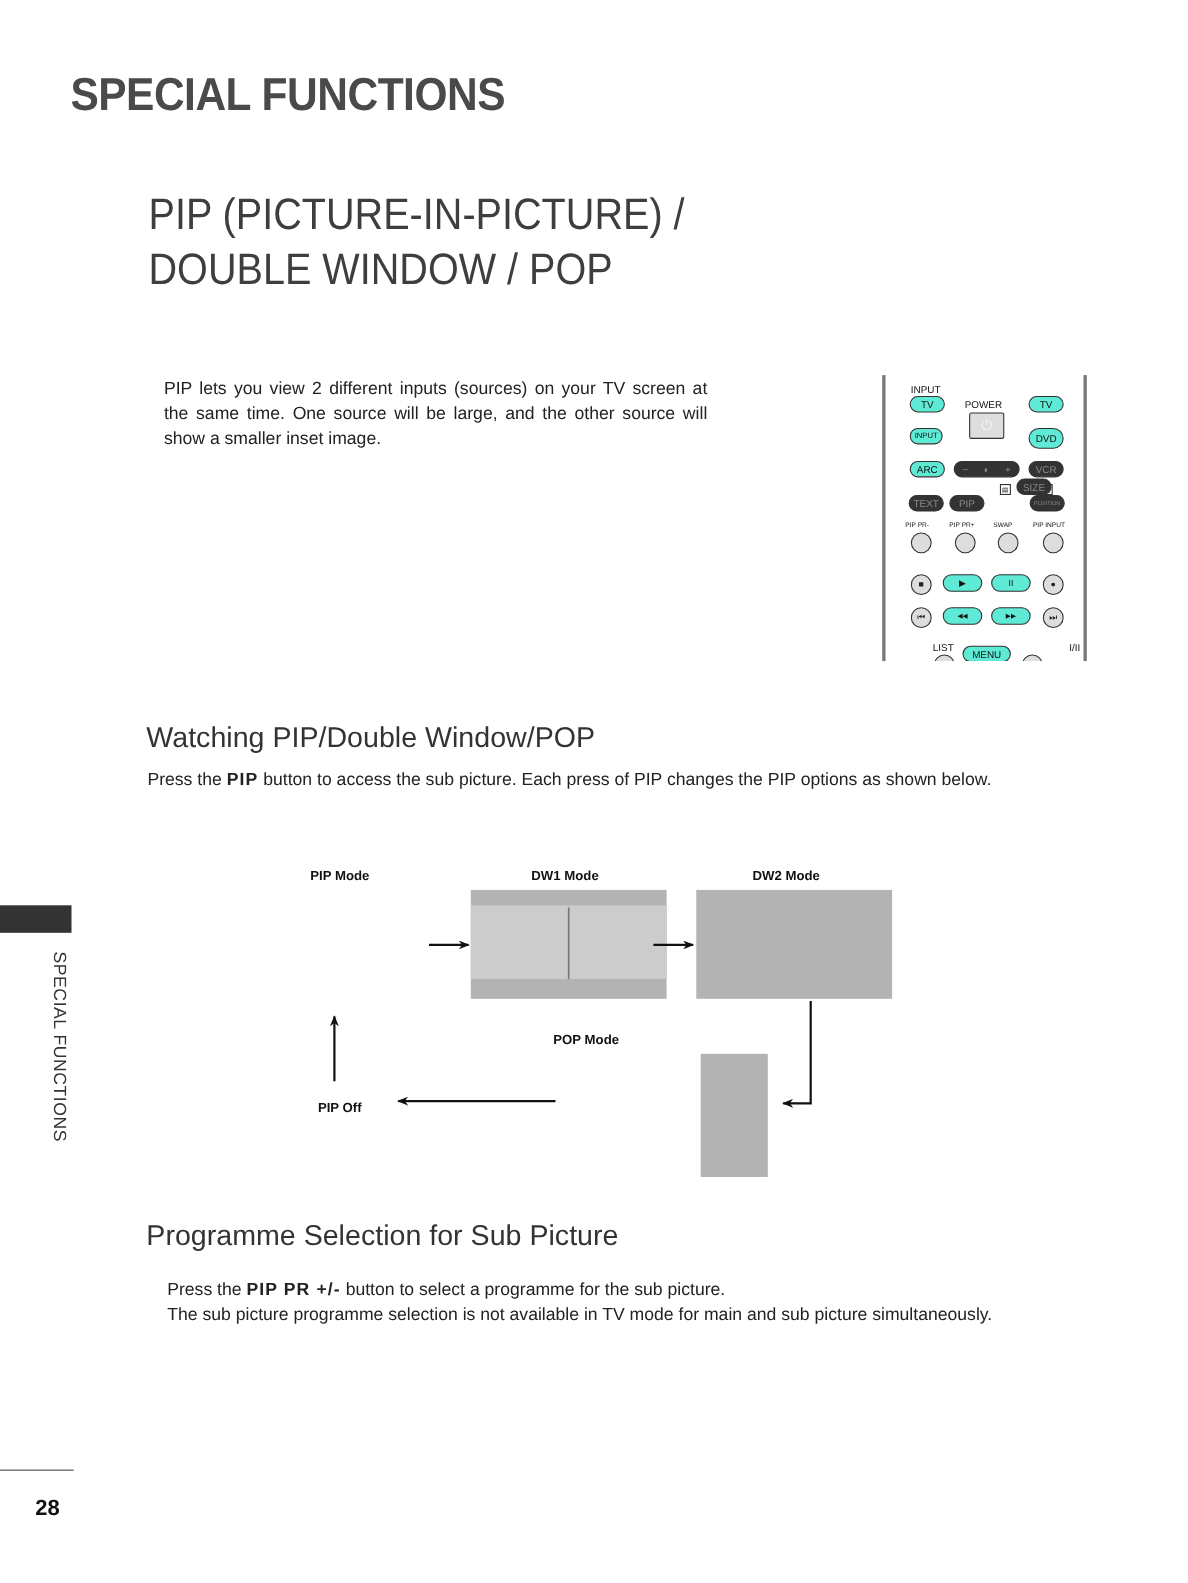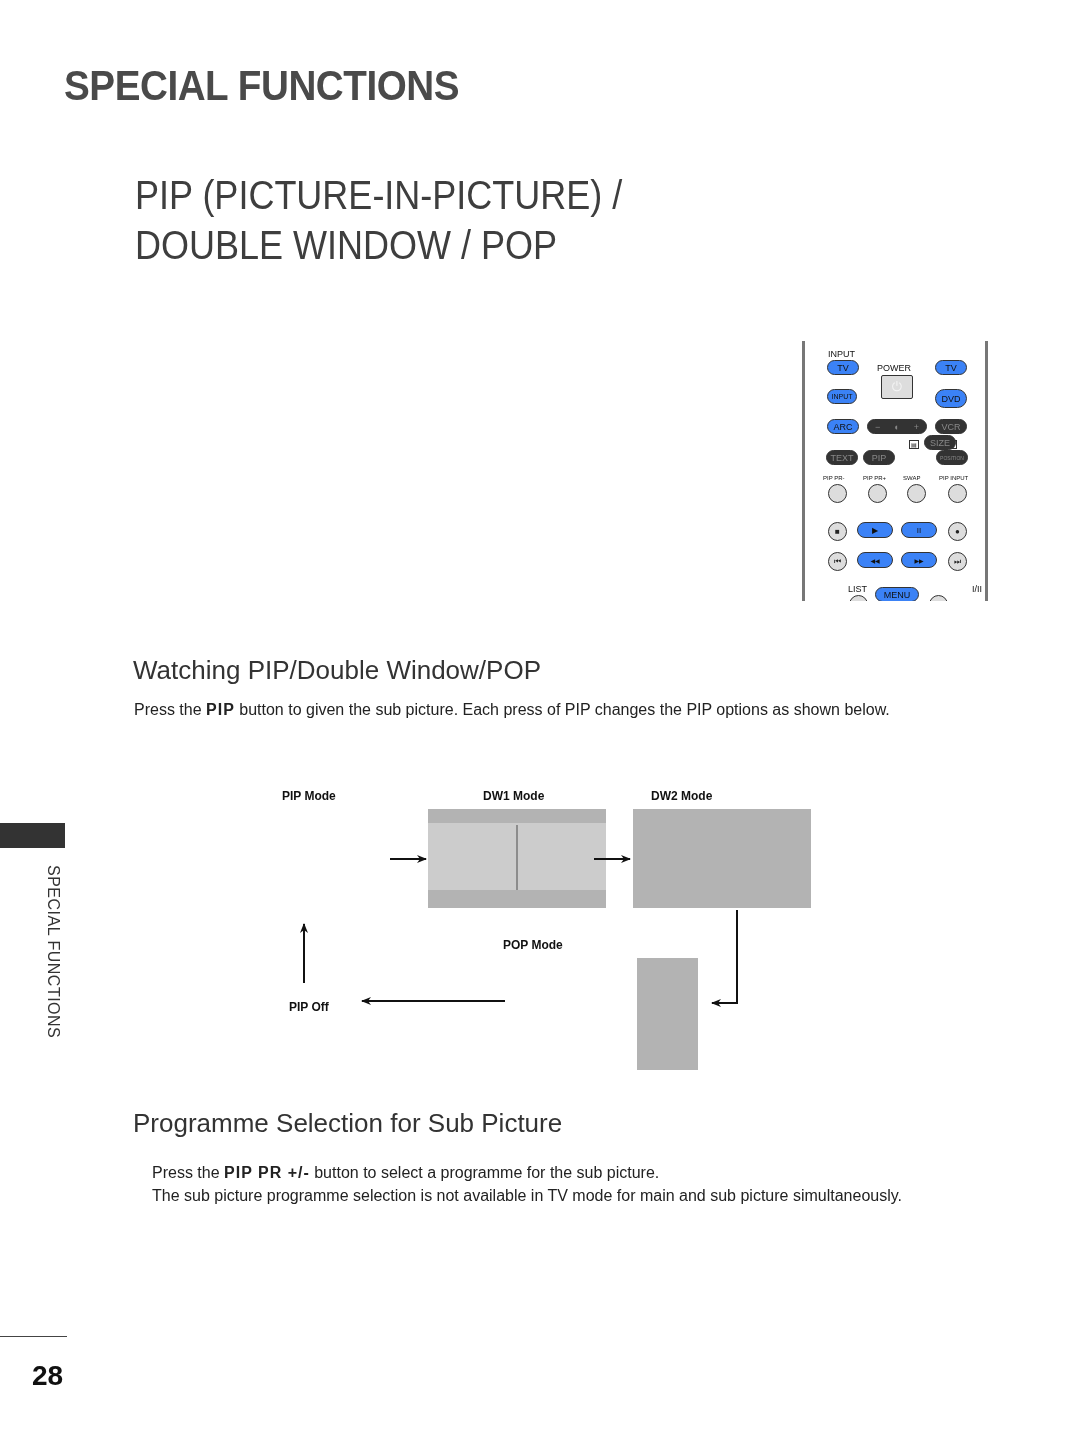--- a/index.html
+++ b/index.html
@@ -10,43 +10,44 @@
   .page-title { left:135px; top:170px; font-size:40px; color:#3e3e3e; line-height:50px; transform:scaleX(0.9); transform-origin:left; white-space:nowrap; }
   .intro { left:149px; top:342px; width:494px; font-size:16px; line-height:23px; text-align:justify; color:#222; }
   .intro p { margin:0 0 23px 0; }
   .h2 { font-size:26px; color:#333; white-space:nowrap; }
   .body-line { font-size:16px; color:#222; white-space:nowrap; }
   .body-line b { letter-spacing:1px; }
   .diagram-label { font-size:12px; font-weight:bold; color:#111; white-space:nowrap; }
   .side-tab { left:0; top:823px; width:65px; height:25px; background:#333; }
   .side-text { left:44px; top:865px; writing-mode:vertical-rl; font-size:16px; color:#333; letter-spacing:0.5px; white-space:nowrap; }
   .footer-rule { left:0; top:1336px; width:67px; height:1px; background:#444; }
-  .page-num { left:32px; top:1360px; font-size:28px; font-weight:bold; color:#111; }
+  .page-num { left:32px; top:1360px; font-size:20px; font-weight:bold; color:#111; }
 
   
   .remote { left:802px; top:341px; width:186px; height:260px; background:#fff;
             border-left:3px solid #777; border-right:3px solid #777; box-sizing:border-box; overflow:hidden; }
-  .rbtn { position:absolute; border:1px solid #333; border-radius:10px; background:#3b82f6;
+  .rbtn { position:absolute; border:1px solid #333; border-radius:10px; background:#5eead4;
           font-size:9px; display:flex; align-items:center; justify-content:center; color:#111; box-sizing:border-box; }
   .rbtn.dark { background:#333; color:#888; }
   .rlbl { position:absolute; font-size:9px; color:#111; white-space:nowrap; }
   .rlbl.small { font-size:6px; }
   .round { position:absolute; width:19px; height:19px; border-radius:50%; border:1px solid #333; background:#ddd; box-sizing:border-box; }
   .glyph { font-size:8px; }
 </style>
 </head>
 <body>
 
 <div class="abs section-title">SPECIAL FUNCTIONS</div>
 <div class="abs page-title">
   <div>PIP (PICTURE-IN-PICTURE) /</div>
   <div>DOUBLE WINDOW / POP</div>
 </div>
 
 <div class="abs intro">
+  <p>PIP lets you view 2 different inputs (sources) on your TV screen at the same time. One source will be large, and the other source will show a smaller inset image.</p>
 </div>
 
 <div class="abs remote">
   <span class="rlbl" style="left:23px;top:8px;">INPUT</span>
   <div class="rbtn" style="left:22px;top:19px;width:32px;height:15px;">TV</div>
   <span class="rlbl" style="left:72px;top:22px;">POWER</span>
   <div class="rbtn" style="left:76px;top:34px;width:32px;height:24px;border-radius:2px;background:#ddd;">
     <span style="color:#f3f3f3;font-size:13px;">⏻</span>
   </div>
   <div class="rbtn" style="left:130px;top:19px;width:32px;height:15px;">TV</div>
@@ -106,26 +107,26 @@
 
   <span class="rlbl" style="left:43px;top:243px;">LIST</span>
   <div class="round" style="left:44px;top:254px;"></div>
   <div class="rbtn" style="left:70px;top:246px;width:44px;height:15px;">MENU</div>
   <span class="rlbl" style="left:124px;top:243px;margin-left:43px;">I/II</span>
   <div class="round" style="left:124px;top:254px;"></div>
 </div>
 
 <div class="abs h2" style="left:133px;top:655px;">Watching PIP/Double Window/POP</div>
 <div class="abs body-line" style="left:134px;top:701px;">
-  <span>Press the </span><b>PIP</b><span> button to given the sub picture. Each press of PIP changes the PIP options as shown below.</span>
+  <span>Press the </span><b>PIP</b><span> button to access the sub picture. Each press of PIP changes the PIP options as shown below.</span>
 </div>
 
 <div class="abs diagram-label" style="left:282px;top:789px;">PIP Mode</div>
 <div class="abs diagram-label" style="left:483px;top:789px;">DW1 Mode</div>
-<div class="abs diagram-label" style="left:651px;top:789px;text-align:right;">DW2 Mode</div>
+<div class="abs diagram-label" style="left:684px;top:789px;text-align:right;">DW2 Mode</div>
 <div class="abs diagram-label" style="left:503px;top:938px;">POP Mode</div>
 <div class="abs diagram-label" style="left:289px;top:1000px;">PIP Off</div>
 
 <svg class="abs" style="left:0;top:0;" width="1080" height="1439">
   <defs>
     <marker id="ah" markerWidth="10" markerHeight="8" refX="9" refY="4" orient="auto" markerUnits="userSpaceOnUse">
       <path d="M0,0 L10,4 L0,8 L3,4 Z" fill="#111"></path>
     </marker>
   </defs>
 

